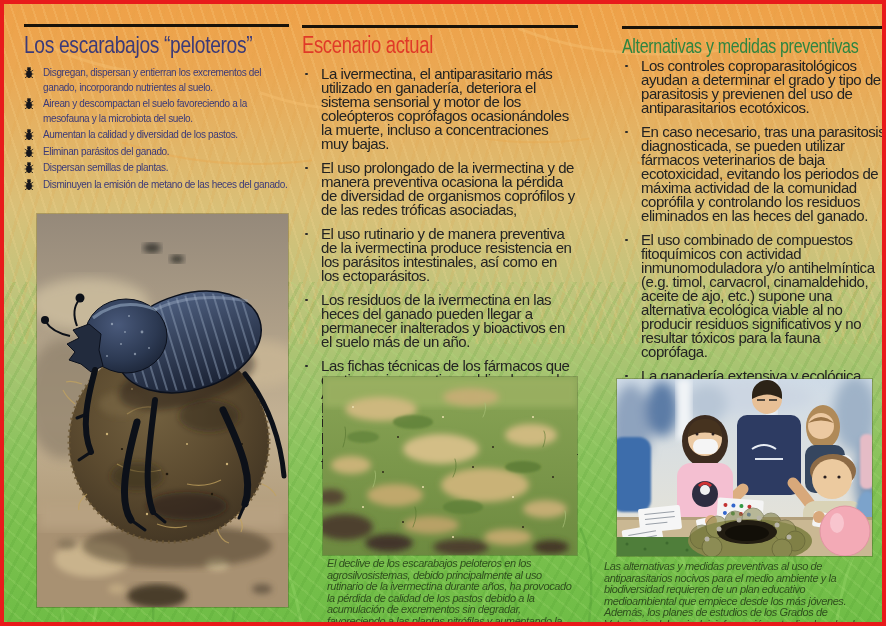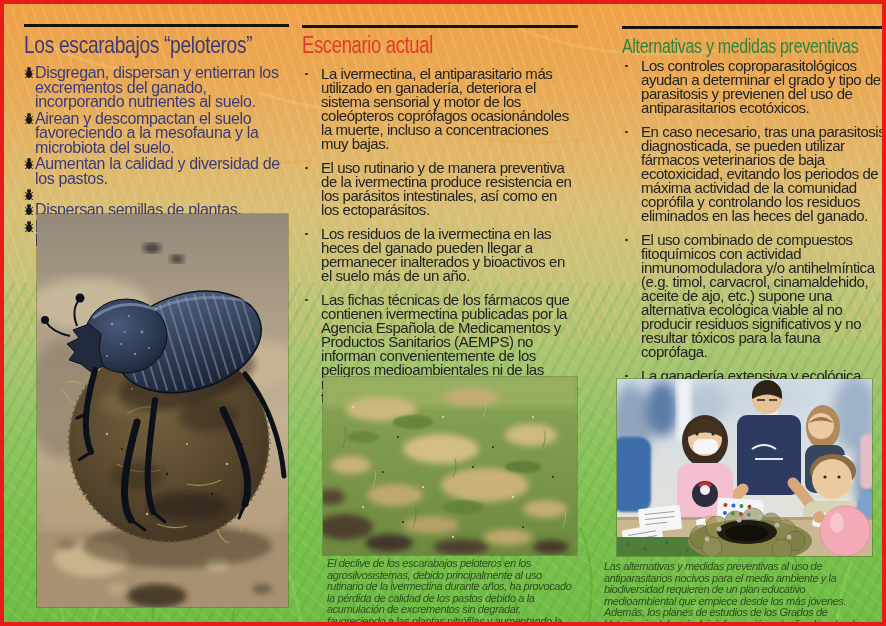--- a/index.html
+++ b/index.html
@@ -36,22 +36,22 @@
     margin:5px 0 0; font-weight:normal; white-space:nowrap;
     transform:scaleX(.8); transform-origin:0 0; letter-spacing:-.4px;
   }
   .col1 h1{font-size:24px; line-height:26px;}
   .col2 h1{font-size:23px; line-height:24px;}
   .col3 h1{font-size:20px; line-height:24px;}
   ul{list-style:none; margin:0; padding:0;}
   .col1 ul{margin-top:8px;}
   .col2 ul{margin-top:10px;} .col3 ul{margin-top:1px;}
   .col1 li{
-    display:flex; margin-bottom:2px;
-    font-size:16px; line-height:14.5px; letter-spacing:-.35px; color:#3b3a78;
+    display:flex; gap:8px; margin-bottom:2px;
+    font-size:10px; line-height:14.5px; letter-spacing:-.35px; color:#3b3a78;
   }
   .bug{flex:0 0 11px; margin-top:1px;}
   .bug svg{width:10px; height:12px; display:block;}
   .col2 li,.col3 li{
     position:relative; padding-left:19px; margin-bottom:10px;
     font-size:15px; line-height:14px; letter-spacing:-.45px; color:#232323;
   }
   .dot{position:absolute; left:3px; top:5.5px; width:2.6px; height:2.6px;
        border-radius:50%; background:#2b2b2b;}
   .photo{position:absolute; margin:0; z-index:1; outline:1px solid rgba(40,30,10,.25);}
@@ -183,20 +183,21 @@
                   <path d="M3 9.5 L1 10.8"></path>
                   <path d="M7 4.5 L9.2 3.2"></path>
                   <path d="M7 7 L9.4 7"></path>
                   <path d="M7 9.5 L9 10.8"></path>
                   <path d="M4.2 1 L3.4 .1"></path>
                   <path d="M5.8 1 L6.6 .1"></path>
                 </g>
               </g>
             </svg>
           </span>
+        <span>Eliminan parásitos del ganado.</span>
       </li>
       <li>
         <span class="bug">
             <svg viewBox="0 0 10 12">
               <g fill="#15151a" stroke="#15151a">
                 <circle cx="5" cy="2.2" r="1.4"></circle>
                 <ellipse cx="5" cy="7" rx="2.4" ry="3.6"></ellipse>
                 <g stroke-width=".8" fill="none">
                   <path d="M3 4.5 L.8 3.2"></path>
                   <path d="M3 7 L.6 7"></path>
@@ -375,20 +376,21 @@
         <path d="M116 298 l12 10" stroke-width="3"></path>
       </g>
     </svg>
   </figure>
 
   <section class="col col2">
     <div class="rule"></div>
     <h1 style="color: rgb(224, 58, 40);">Escenario actual</h1>
     <ul>
       <li><span class="dot"></span><span>La ivermectina, el antiparasitario más utilizado en ganadería, deteriora el sistema sensorial y motor de los coleópteros coprófagos ocasionándoles la muerte, incluso a concentraciones muy bajas.</span></li>
+      <li><span class="dot"></span><span>El uso prolongado de la ivermectina y de manera preventiva ocasiona la pérdida de diversidad de organismos coprófilos y de las redes tróficas asociadas,</span></li>
       <li><span class="dot"></span><span>El uso rutinario y de manera preventiva de la ivermectina produce resistencia en los parásitos intestinales, así como en los ectoparásitos.</span></li>
       <li><span class="dot"></span><span>Los residuos de la ivermectina en las heces del ganado pueden llegar a permanecer inalterados y bioactivos en el suelo más de un año.</span></li>
       <li><span class="dot"></span><span>Las fichas técnicas de los fármacos que contienen ivermectina publicadas por la Agencia Española de Medicamentos y Productos Sanitarios (AEMPS) no informan convenientemente de los peligros medioambientales ni de las medidas que minimizan el riesgo hacia la fauna coprófaga.</span></li>
     </ul>
   </section>
 
   <figure class="photo ph-pasture">
     <svg viewBox="0 0 254 178" preserveAspectRatio="none">
       <defs>
         <linearGradient id="gp-bg" x1="0" y1="0" x2="0" y2="1">

